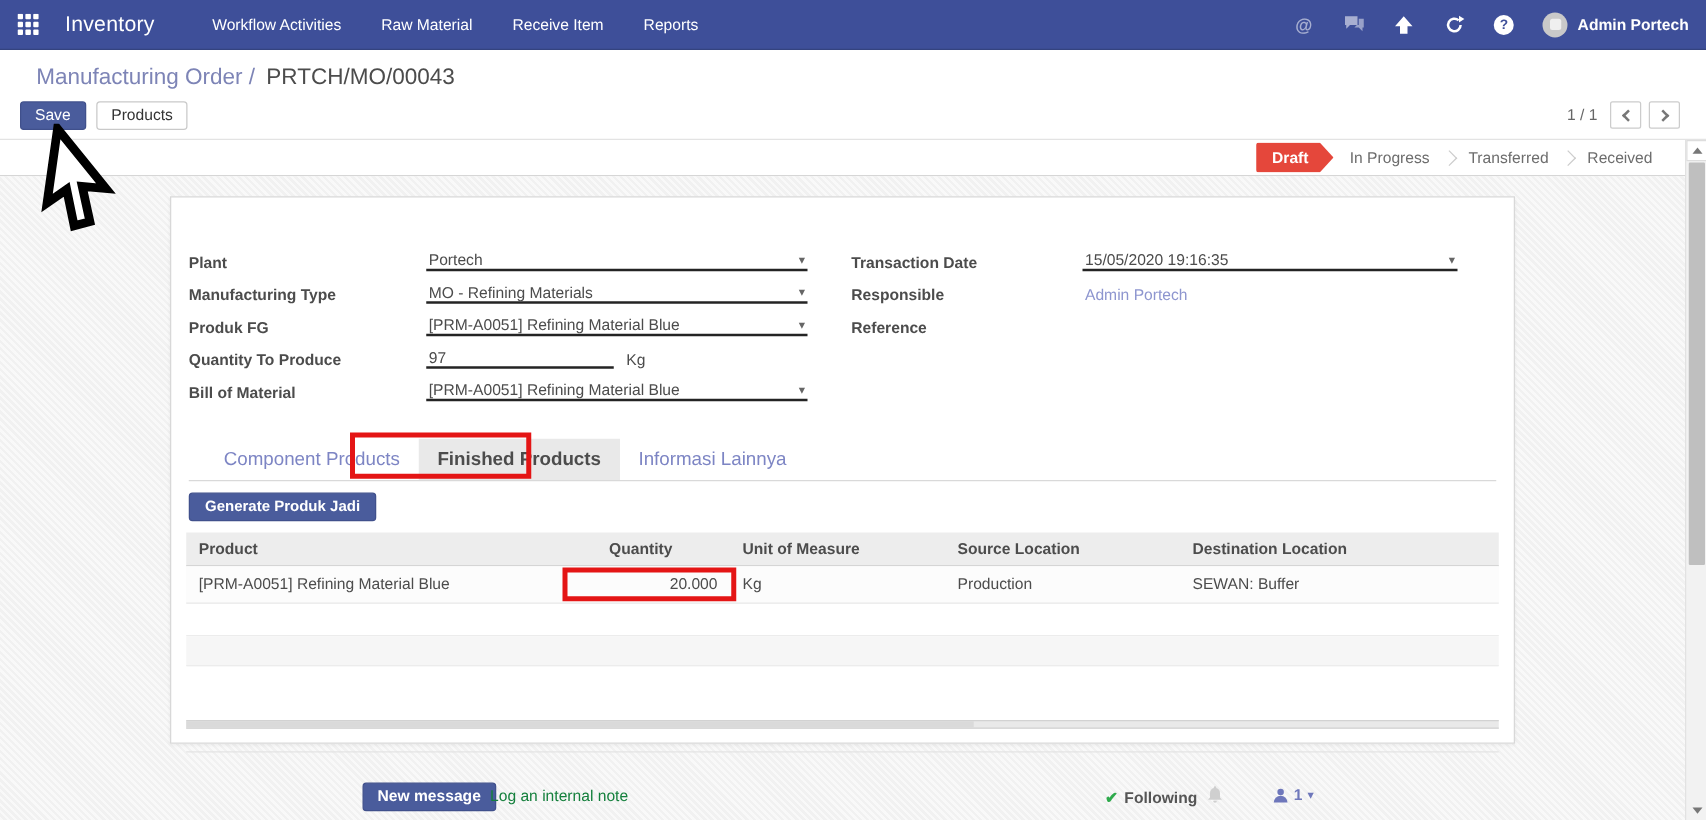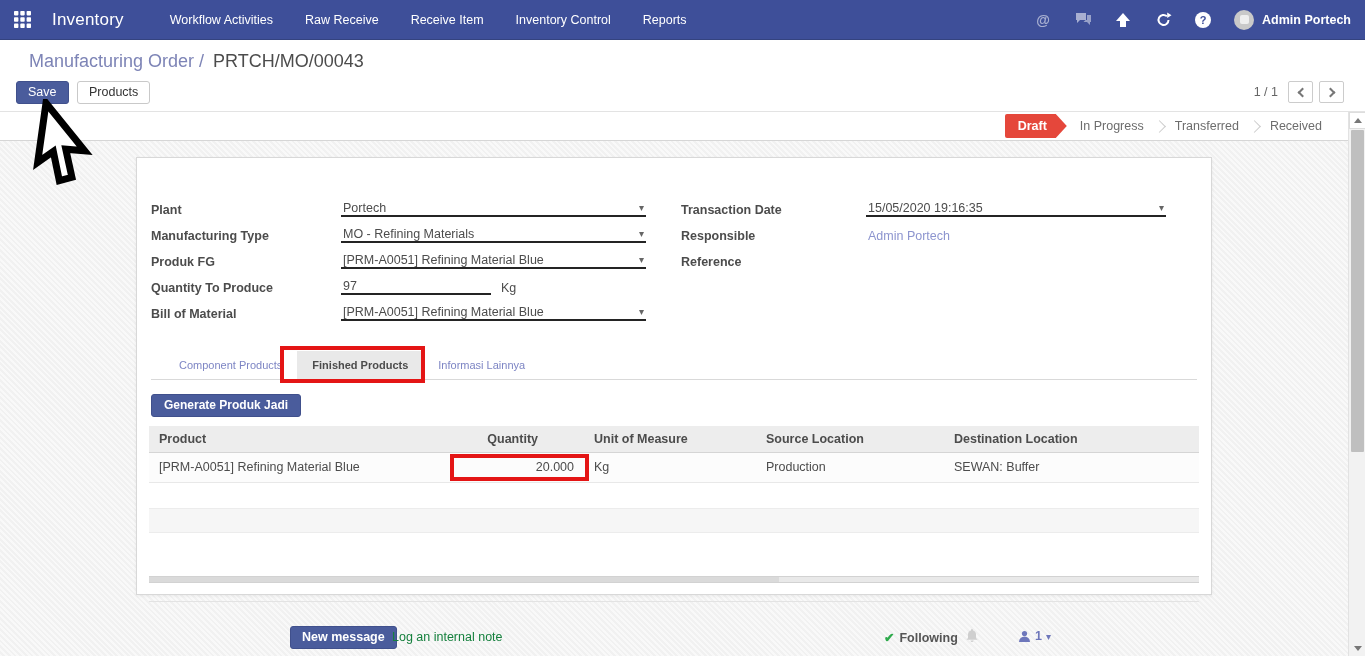--- a/index.html
+++ b/index.html
@@ -57,21 +57,21 @@
   .fgroup.right .fval { width:300px; }
   .u-dark { border-bottom:2px solid #242424; }
   .u-light { border-bottom:1px solid #cfcfcf; }
   .caret { position:absolute; right:2px; top:3px; color:#666; font-size:10px; }
   .fval.qty { width:150px; }
   .unit { margin-left:10px; padding-top:2px; }
   .link-val { color:#8d95cf; cursor:pointer; }
 
   
   .tabbar { position:absolute; left:14px; right:14px; top:193px; border-bottom:1px solid #d9d9d9; display:flex; padding-left:13px; }
-  .tab { padding:8px 15px; font-size:11px; color:#7d85c4; cursor:pointer; }
+  .tab { padding:8px 15px; font-size:15px; color:#7d85c4; cursor:pointer; }
   .tab.active { background:#e9e9e9; color:#4c4c4c; font-weight:bold; }
   .gen-btn { position:absolute; left:14px; top:236px; font-weight:bold; font-size:12px; padding:3px 12px; }
 
   
   .o2m-table { position:absolute; left:12px; top:268px; width:1050px; }
   .trow { display:flex; }
   .thead { background:#ededed; border-bottom:1px solid #d5d5d5; }
   .thead .tcell { font-weight:bold; padding:6px 10px; }
   .tcell { padding:6px 10px; font-size:12.5px; white-space:nowrap; }
   .c-product { width:300px; }
@@ -127,23 +127,22 @@
           <rect x="12.6" y="6.3" width="4.4" height="4.4" rx="0.8"></rect>
         <rect x="0" y="12.6" width="4.4" height="4.4" rx="0.8"></rect>
           <rect x="6.3" y="12.6" width="4.4" height="4.4" rx="0.8"></rect>
           <rect x="12.6" y="12.6" width="4.4" height="4.4" rx="0.8"></rect>
       </g>
     </svg>
   </div>
   <div class="brand">Inventory</div>
   <div class="nav-menu">
     <div class="nav-item">Workflow Activities</div>
-    <div class="nav-item">Raw Receive</div>
+    <div class="nav-item">Raw Material</div>
     <div class="nav-item">Receive Item</div>
-    <div class="nav-item">Inventory Control</div>
     <div class="nav-item">Reports</div>
   </div>
   <div class="nav-right">
     <div class="nav-ico dim" style="font-size:14px; font-weight:bold;">@</div>
     <div class="nav-ico dim">
       <svg width="17" height="15" viewBox="0 0 17 15">
           <path fill="#ffffff" d="M1 1h10v7H5l-3 3V8H1z"></path>
           <path fill="#ffffff" d="M12 3h4v7h-1v3l-3-3h-3.5l2-2H12z" opacity=".85"></path>
         </svg>
     </div>

